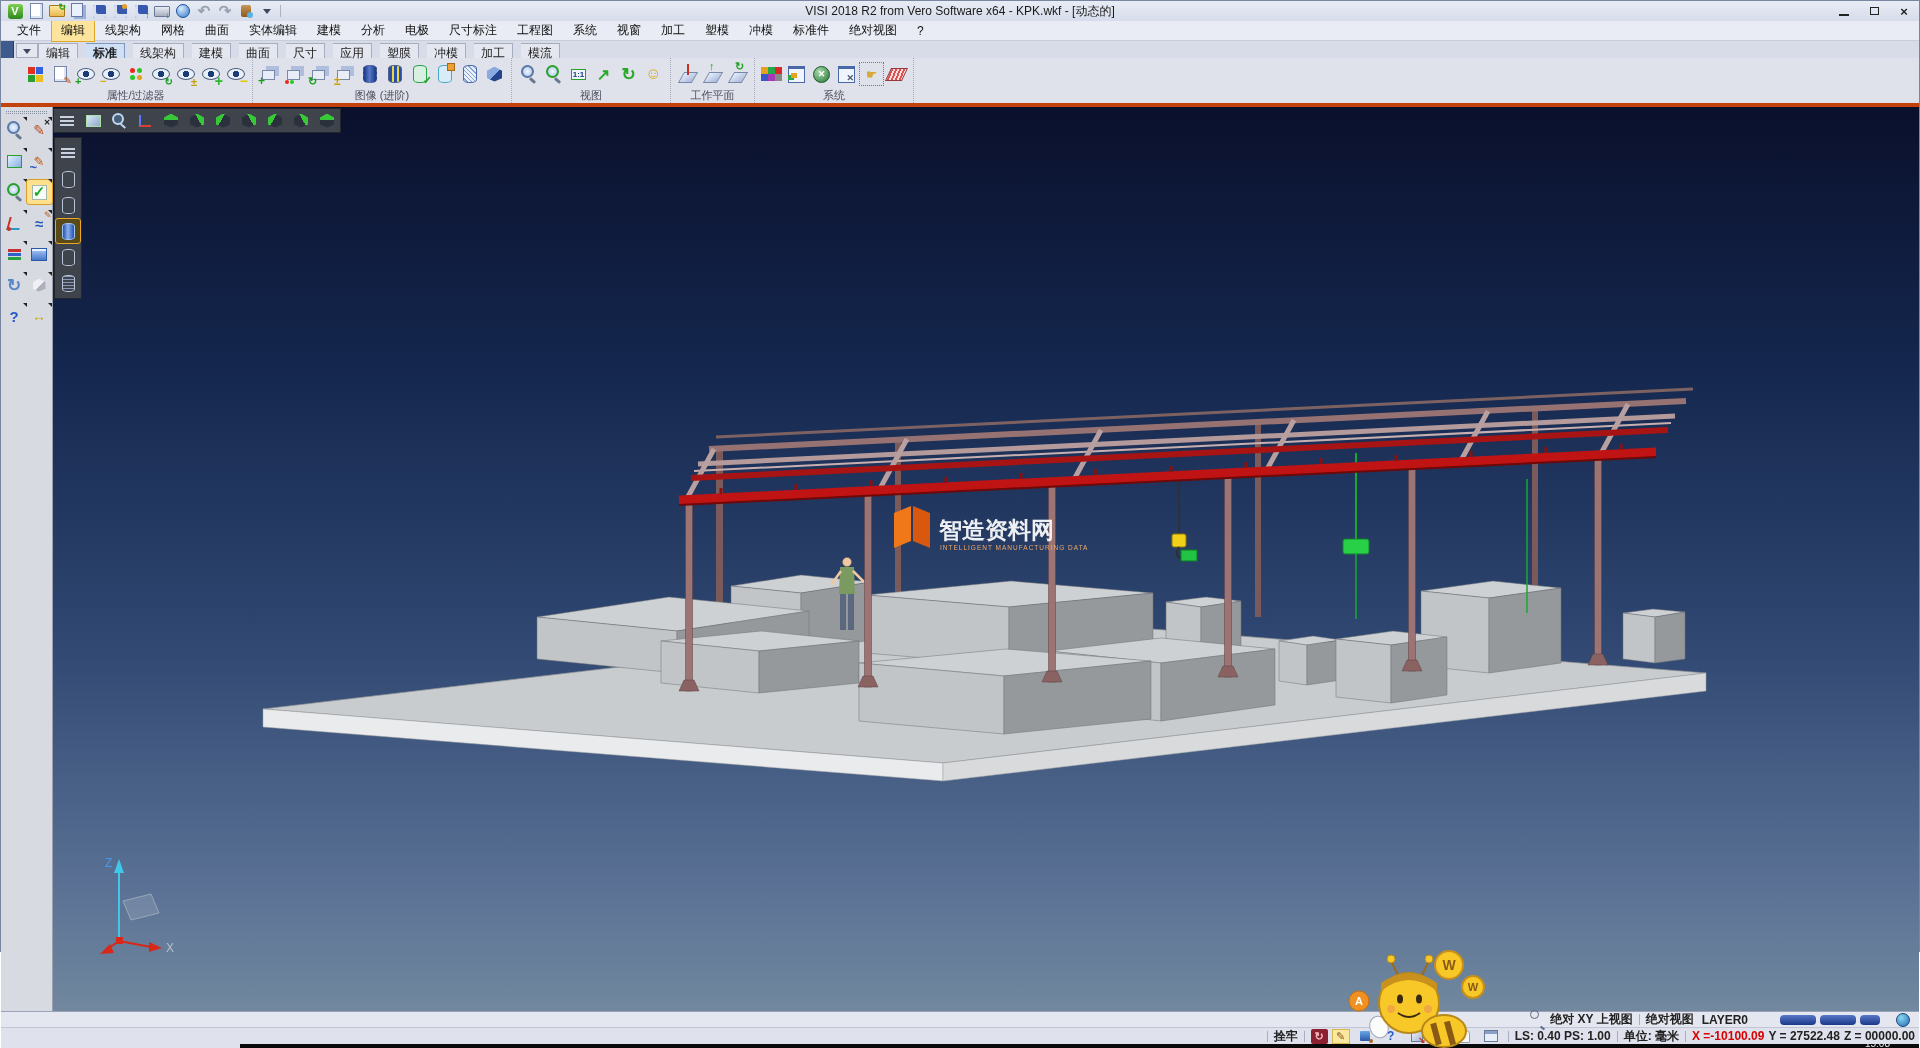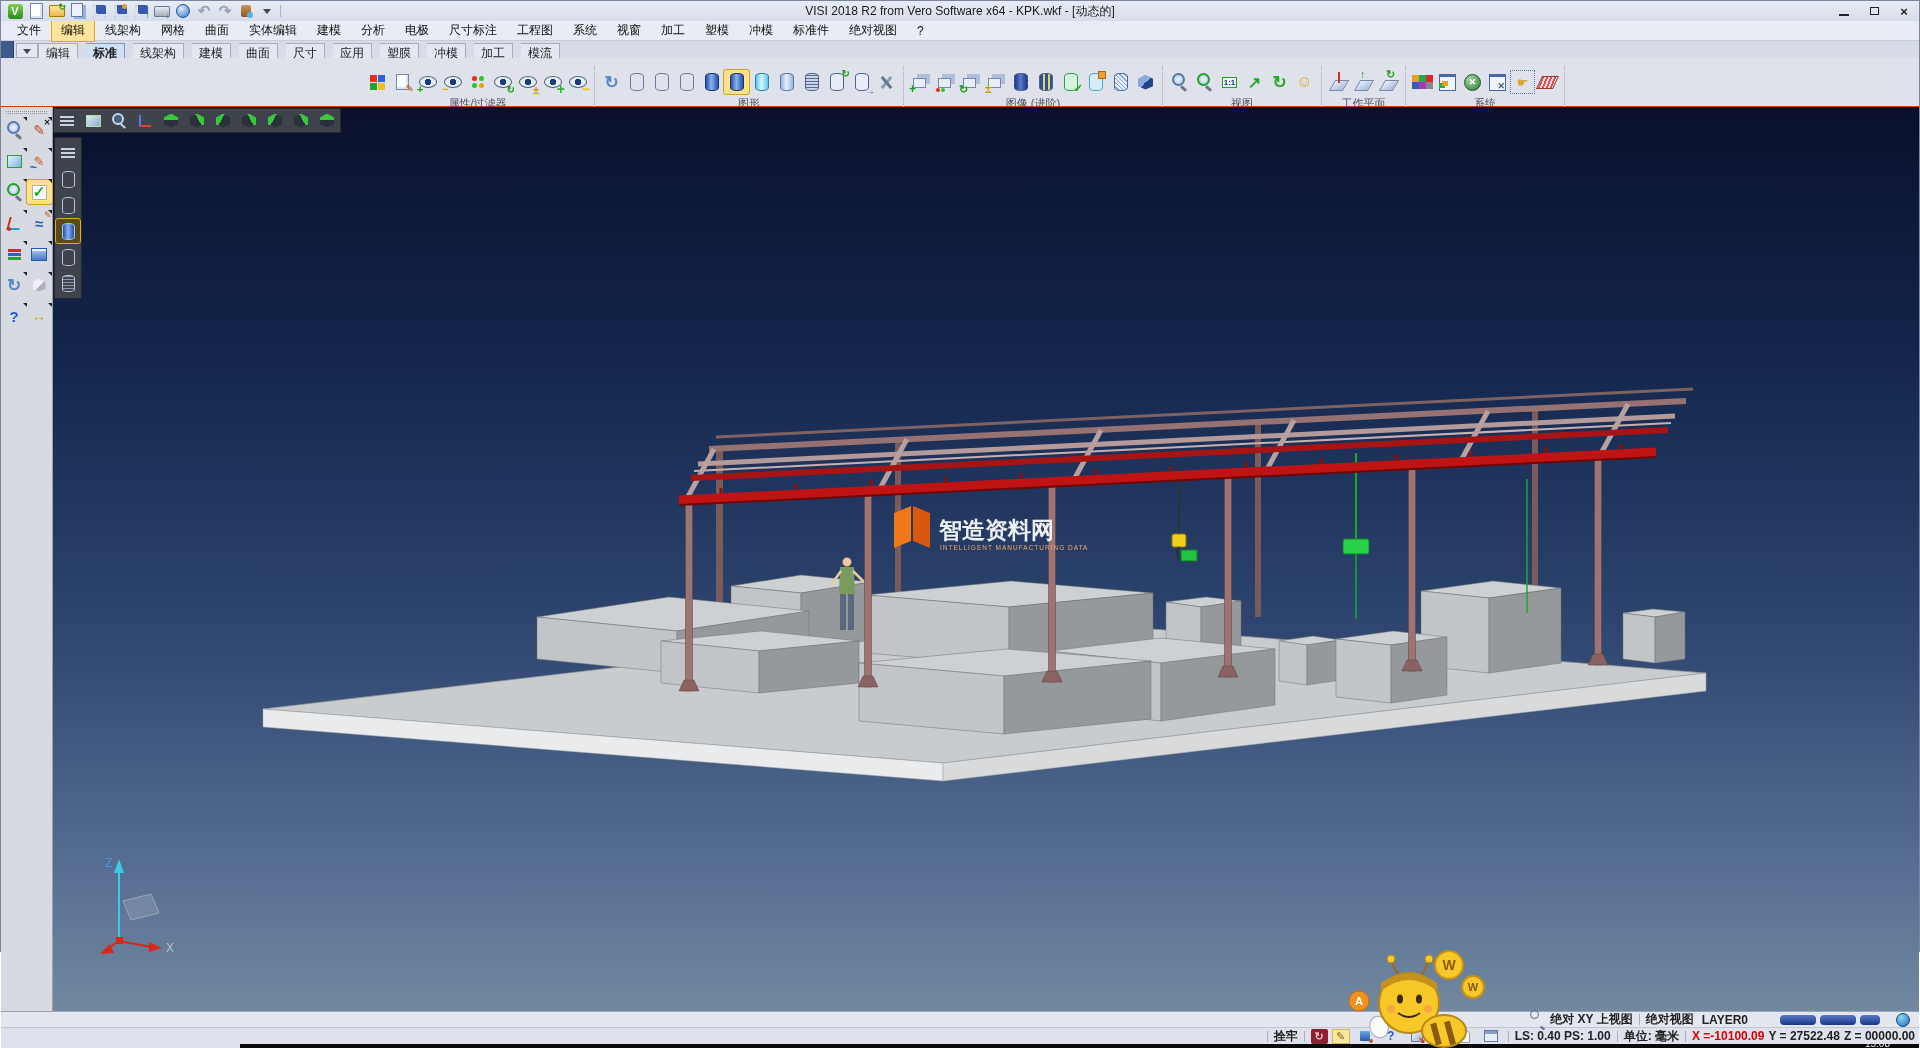--- a/index.html
+++ b/index.html
@@ -27,21 +27,21 @@
   .tabbar { height:17px; background:#d8dce8; display:flex; align-items:flex-end; font-size:12px; }
   .tab-corner { width:13px; height:17px; background:#3f5a8c; border-right:1px solid #2a3c60; flex:none; }
   .tab-dd { width:22px; height:15px; display:flex; align-items:center; justify-content:center; border:1px solid #a8aebf; background:#e4e7f0; margin-left:2px; }
   .tab-dd::before { content:""; border:4px solid transparent; border-top:5px solid #404860; margin-top:5px; }
   .tab { padding:1px 7px 1px 7px; border:1px solid #a8aebf; border-bottom:none; background:#e4e7f0; color:#222; height:15px; }
   .tab.active { background:#cfe0f5; font-weight:bold; border-color:#7e98c0; }
   .tabs { display:flex; gap:0; }
   .tabs .tab + .tab { border-left:none;margin-left:8px; }
 
   
-  .ribbon { height:49px; background:#dfe2ea; display:flex; align-items:center; border-bottom:1px solid #c2410c; padding-left:6px;flex-direction:column; }
+  .ribbon { height:49px; background:#dfe2ea; display:flex; align-items:center; border-bottom:4px solid #c2410c; padding-left:6px; }
   .rhandle { width:4px; margin:4px 6px 4px 2px; border-left:1px dotted #98a0b4; border-right:1px dotted #98a0b4; }
   .rgroup { display:flex; flex-direction:column; padding:2px 4px 0 4px; border-right:1px dotted #a4aabc; }
   .ricons { display:flex; align-items:center; height:28px; }
   .rlabel { text-align:center; font-size:11px; color:#4a4f5e; height:15px; line-height:15px; white-space:nowrap; }
 
   .ticon { width:25px; height:24px; display:flex; align-items:center; justify-content:center; position:relative; flex:none; }
   .ticon.selected { background:#ffe08c; outline:1px solid #d89c28; border-radius:2px; }
 
   
   .k-vlogo::before { content:"V"; width:15px; height:15px; background:linear-gradient(#7ed050,#2e8a1e); color:#fff; font-weight:bold; font-size:11px; line-height:15px; text-align:center; border-radius:3px; }
@@ -308,38 +308,20 @@
             <span class="ticon noop k-eye-remove"></span>
             <span class="ticon noop k-traffic"></span>
             <span class="ticon noop k-eye-refresh"></span>
             <span class="ticon noop k-eye-pm"></span>
             <span class="ticon noop k-eye-show"></span>
             <span class="ticon noop k-eye-hide"></span>
           </div>
           <div class="rlabel">属性/过滤器</div>
         </div>
 
-        <div class="rgroup">
-          <div class="ricons">
-
-          <span class="ticon noop k-refresh"></span>
-            <span class="ticon noop k-cyl-wire"></span>
-            <span class="ticon noop k-cyl-wire"></span>
-            <span class="ticon noop k-cyl-wire"></span>
-            <span class="ticon noop k-cyl-blue"></span>
-            <span class="ticon noop k-cyl-blue selected"></span>
-            <span class="ticon noop k-cyl-cyan"></span>
-            <span class="ticon noop k-cyl-pale"></span>
-            <span class="ticon noop k-cyl-hatch"></span>
-            <span class="ticon noop k-cyl-recycle"></span>
-            <span class="ticon noop k-cyl-paste"></span>
-            <span class="ticon noop k-tools"></span>
-          </div>
-          <div class="rlabel">图形</div>
-        </div>
 
         <div class="rgroup">
           <div class="ricons">
 
           <span class="ticon noop k-cubes-add"></span>
             <span class="ticon noop k-cubes-traffic"></span>
             <span class="ticon noop k-cubes-refresh"></span>
             <span class="ticon noop k-cubes-pm"></span>
             <span class="ticon noop k-cyl-navy"></span>
             <span class="ticon noop k-cyl-stripe"></span>

